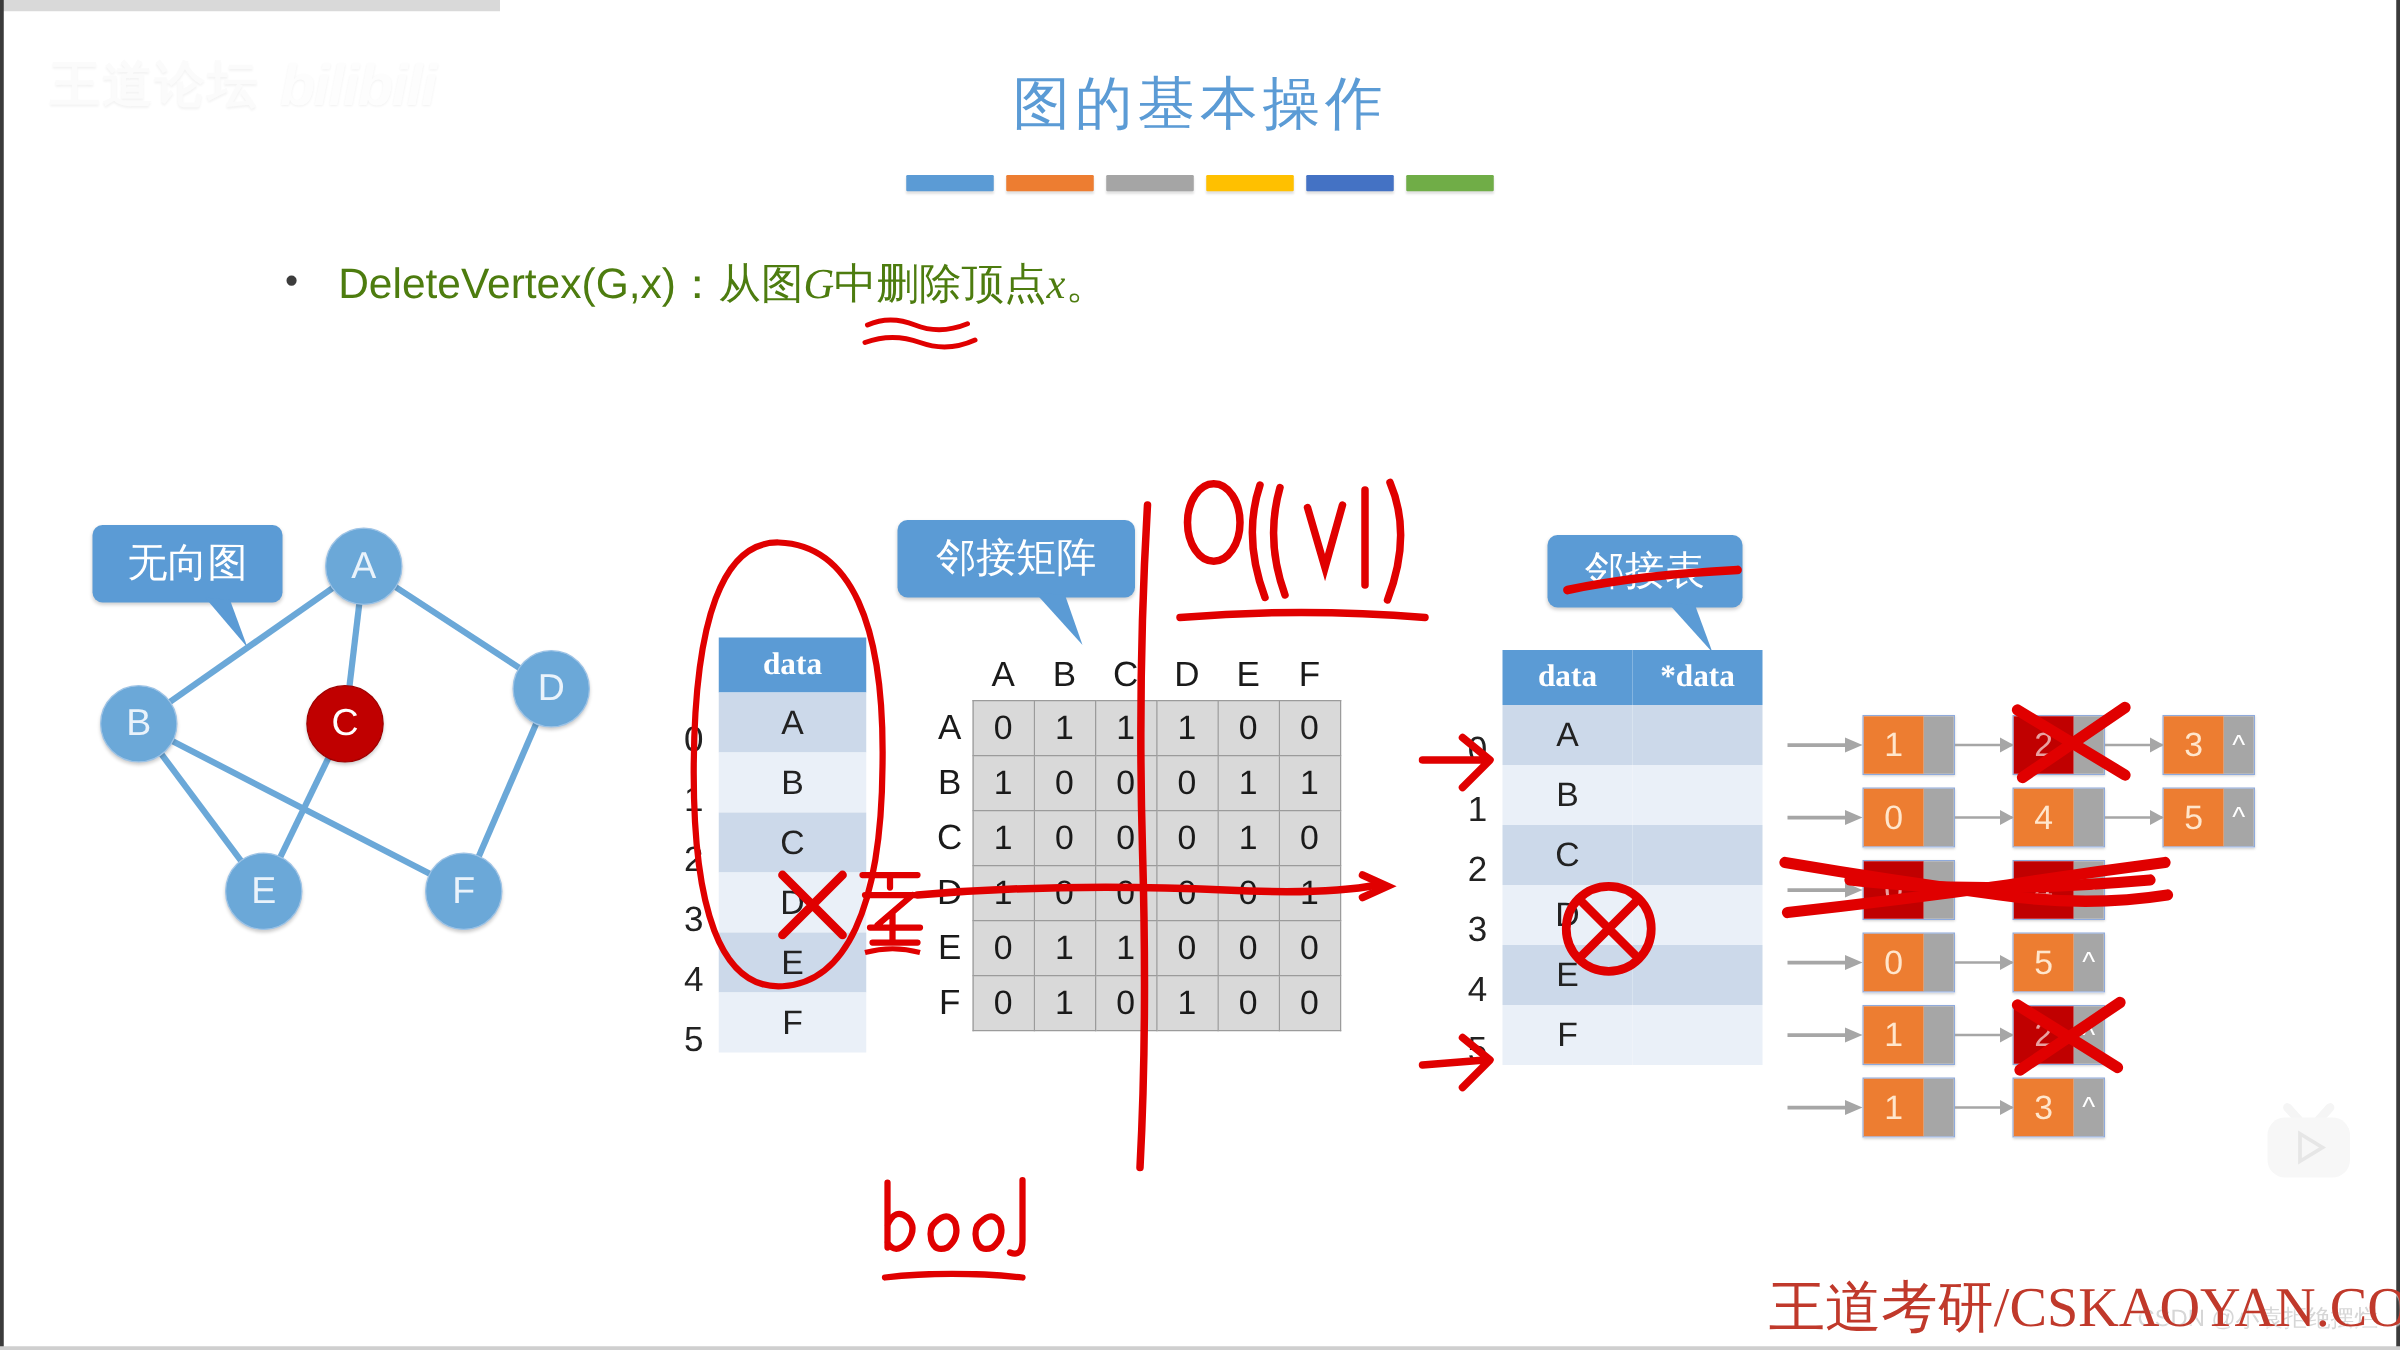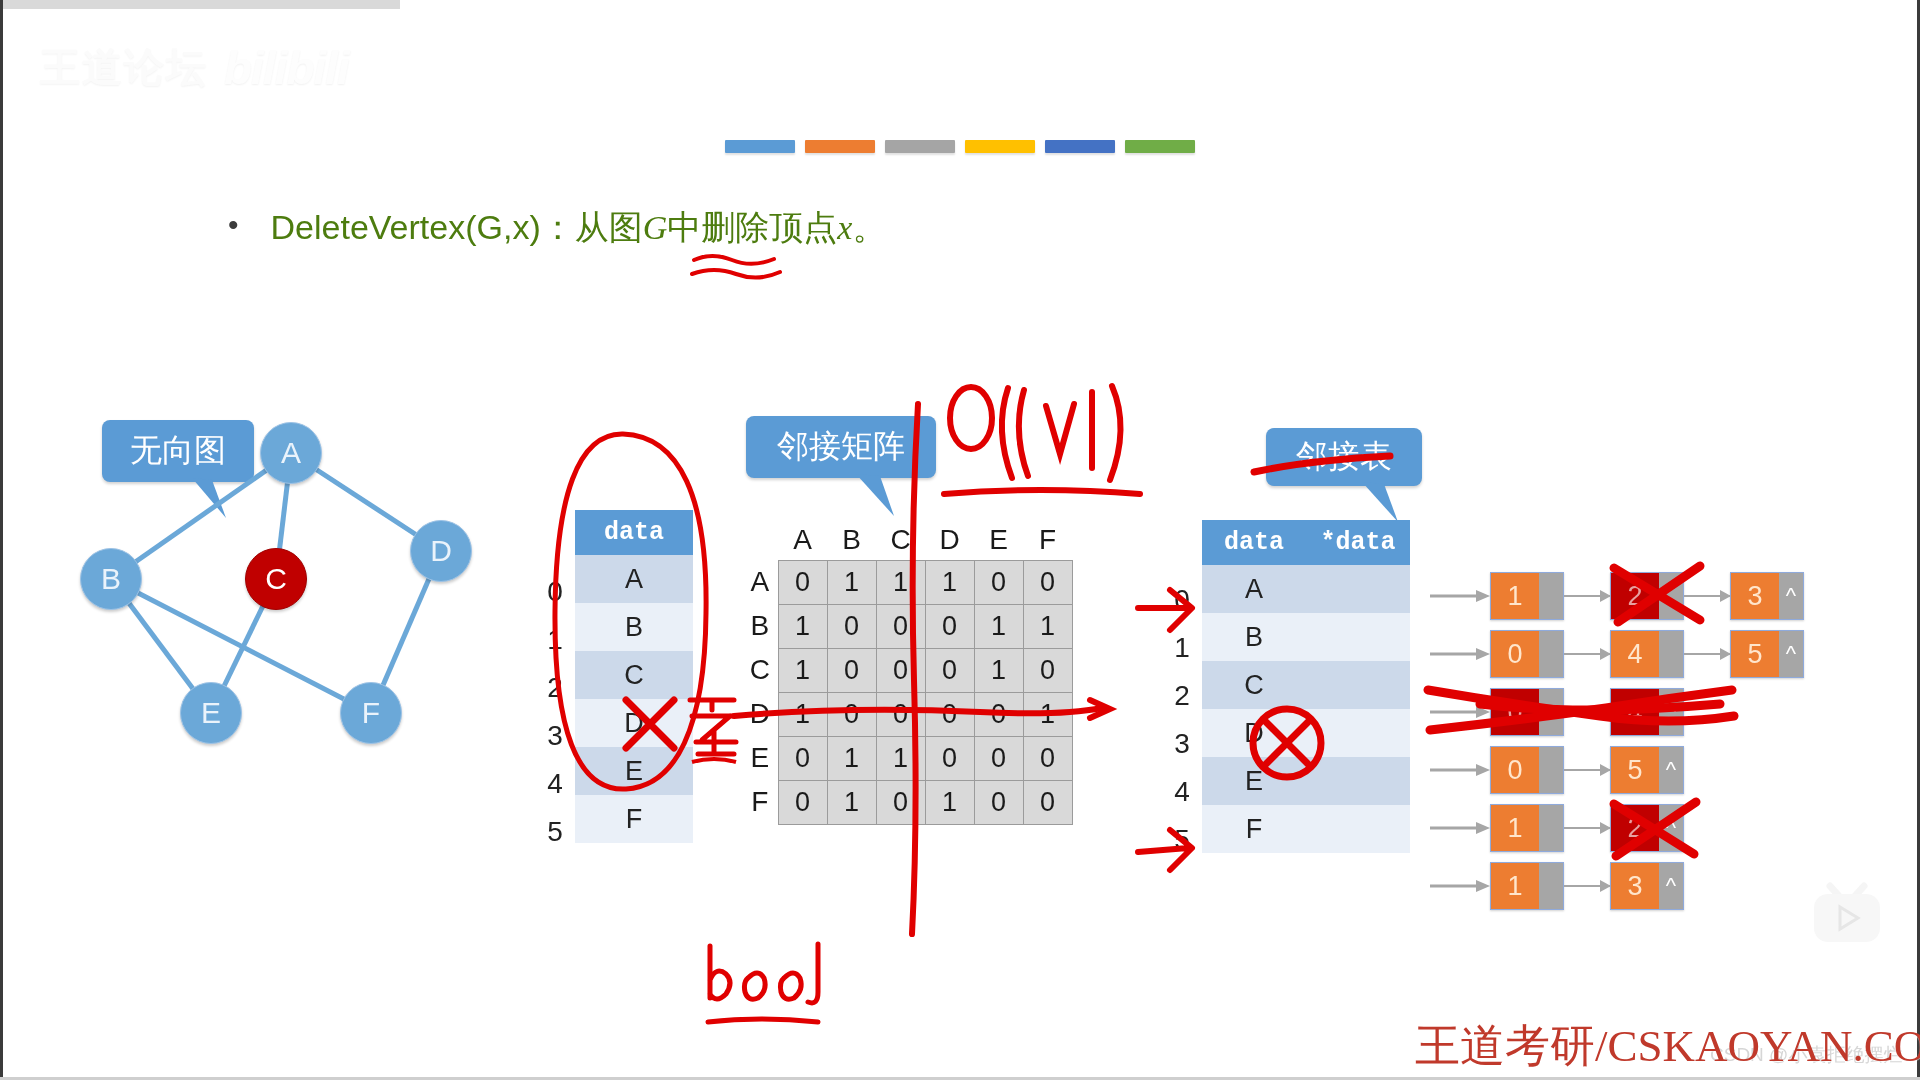--- a/index.html
+++ b/index.html
@@ -50,35 +50,35 @@
   .bullet-dot { font-size:30px; line-height:40px; color:#3c3c3c; }
   .bullet-text { font-size:34px; color:#4d7c0f; line-height:44px; white-space:nowrap;
                  font-family:"Liberation Sans", sans-serif; }
   .bullet-text .cn { font-family:"Liberation Serif", serif; }
   .bullet-text i { font-style:italic; font-family:"Liberation Serif", serif; }
 
   
   .callout { position:absolute; background:#5b9bd5; color:#ffffff;
              font-family:"Liberation Serif", serif;
              border-radius:8px; display:flex; align-items:center; justify-content:center;
-             box-shadow:0 2px 3px rgba(0,0,0,0.18);margin-left:28px; }
+             box-shadow:0 2px 3px rgba(0,0,0,0.18); }
 
   
   #graph-area { position:absolute; left:60px; top:400px; width:440px; height:490px; }
   .node { position:absolute; width:62px; height:62px; border-radius:50%;
           background:#6ba8d8; border:1px solid #9dc3e6;
           color:#eaf3fb; font-size:30px; display:flex; align-items:center;
           justify-content:center; box-shadow:0 2px 3px rgba(0,0,0,0.2);
           font-family:"Liberation Sans", sans-serif; }
   .node.deleted { background:#c00000; border-color:#a00000; color:#ffffff; }
 
   
   .tbl { border-collapse:collapse; }
   .tbl th { background:#5b9bd5; color:#fff; font-size:25px; font-weight:bold;
-            padding:8px 0; font-family:Liberation Mono, monospace; }
+            padding:8px 0; font-family:Liberation Serif, serif; }
   .tbl td { font-size:27px; color:#222; text-align:center; height:48px;
             font-family:"Liberation Sans", sans-serif; }
   .rowA { background:#ccd9ea; }
   .rowB { background:#eaf0f8; }
 
   .idx-col { display:flex; flex-direction:column; }
   .idx-col div { font-size:28px; color:#222; height:48px; line-height:48px;
                  text-align:center; width:40px; }
 
   
@@ -127,20 +127,21 @@
   <div class="wm-player">
     <svg viewBox="0 0 78 66" width="78" height="66">
       <path d="M22 4 L31 14 M56 4 L47 14" stroke="#f5f5f5" stroke-width="7" stroke-linecap="round" fill="none"></path>
       <rect x="6" y="12" width="66" height="48" rx="14" fill="#f7f7f7"></rect>
       <path d="M32 25 L50 36 L32 47 Z" fill="none" stroke="#e6e6e6" stroke-width="3"></path>
     </svg>
   </div>
 
   <div class="wm-csdn">CSDN @小袁拒绝摆烂</div>
 
+  <div class="slide-title">图的基本操作</div>
   <div class="title-bars">
     <span style="background: rgb(91, 155, 213);"></span>
     <span style="background: rgb(237, 125, 49);"></span>
     <span style="background: rgb(165, 165, 165);"></span>
     <span style="background: rgb(255, 192, 0);"></span>
     <span style="background: rgb(68, 114, 196);"></span>
     <span style="background: rgb(112, 173, 71);"></span>
   </div>
 
   <div class="bullet-row">

